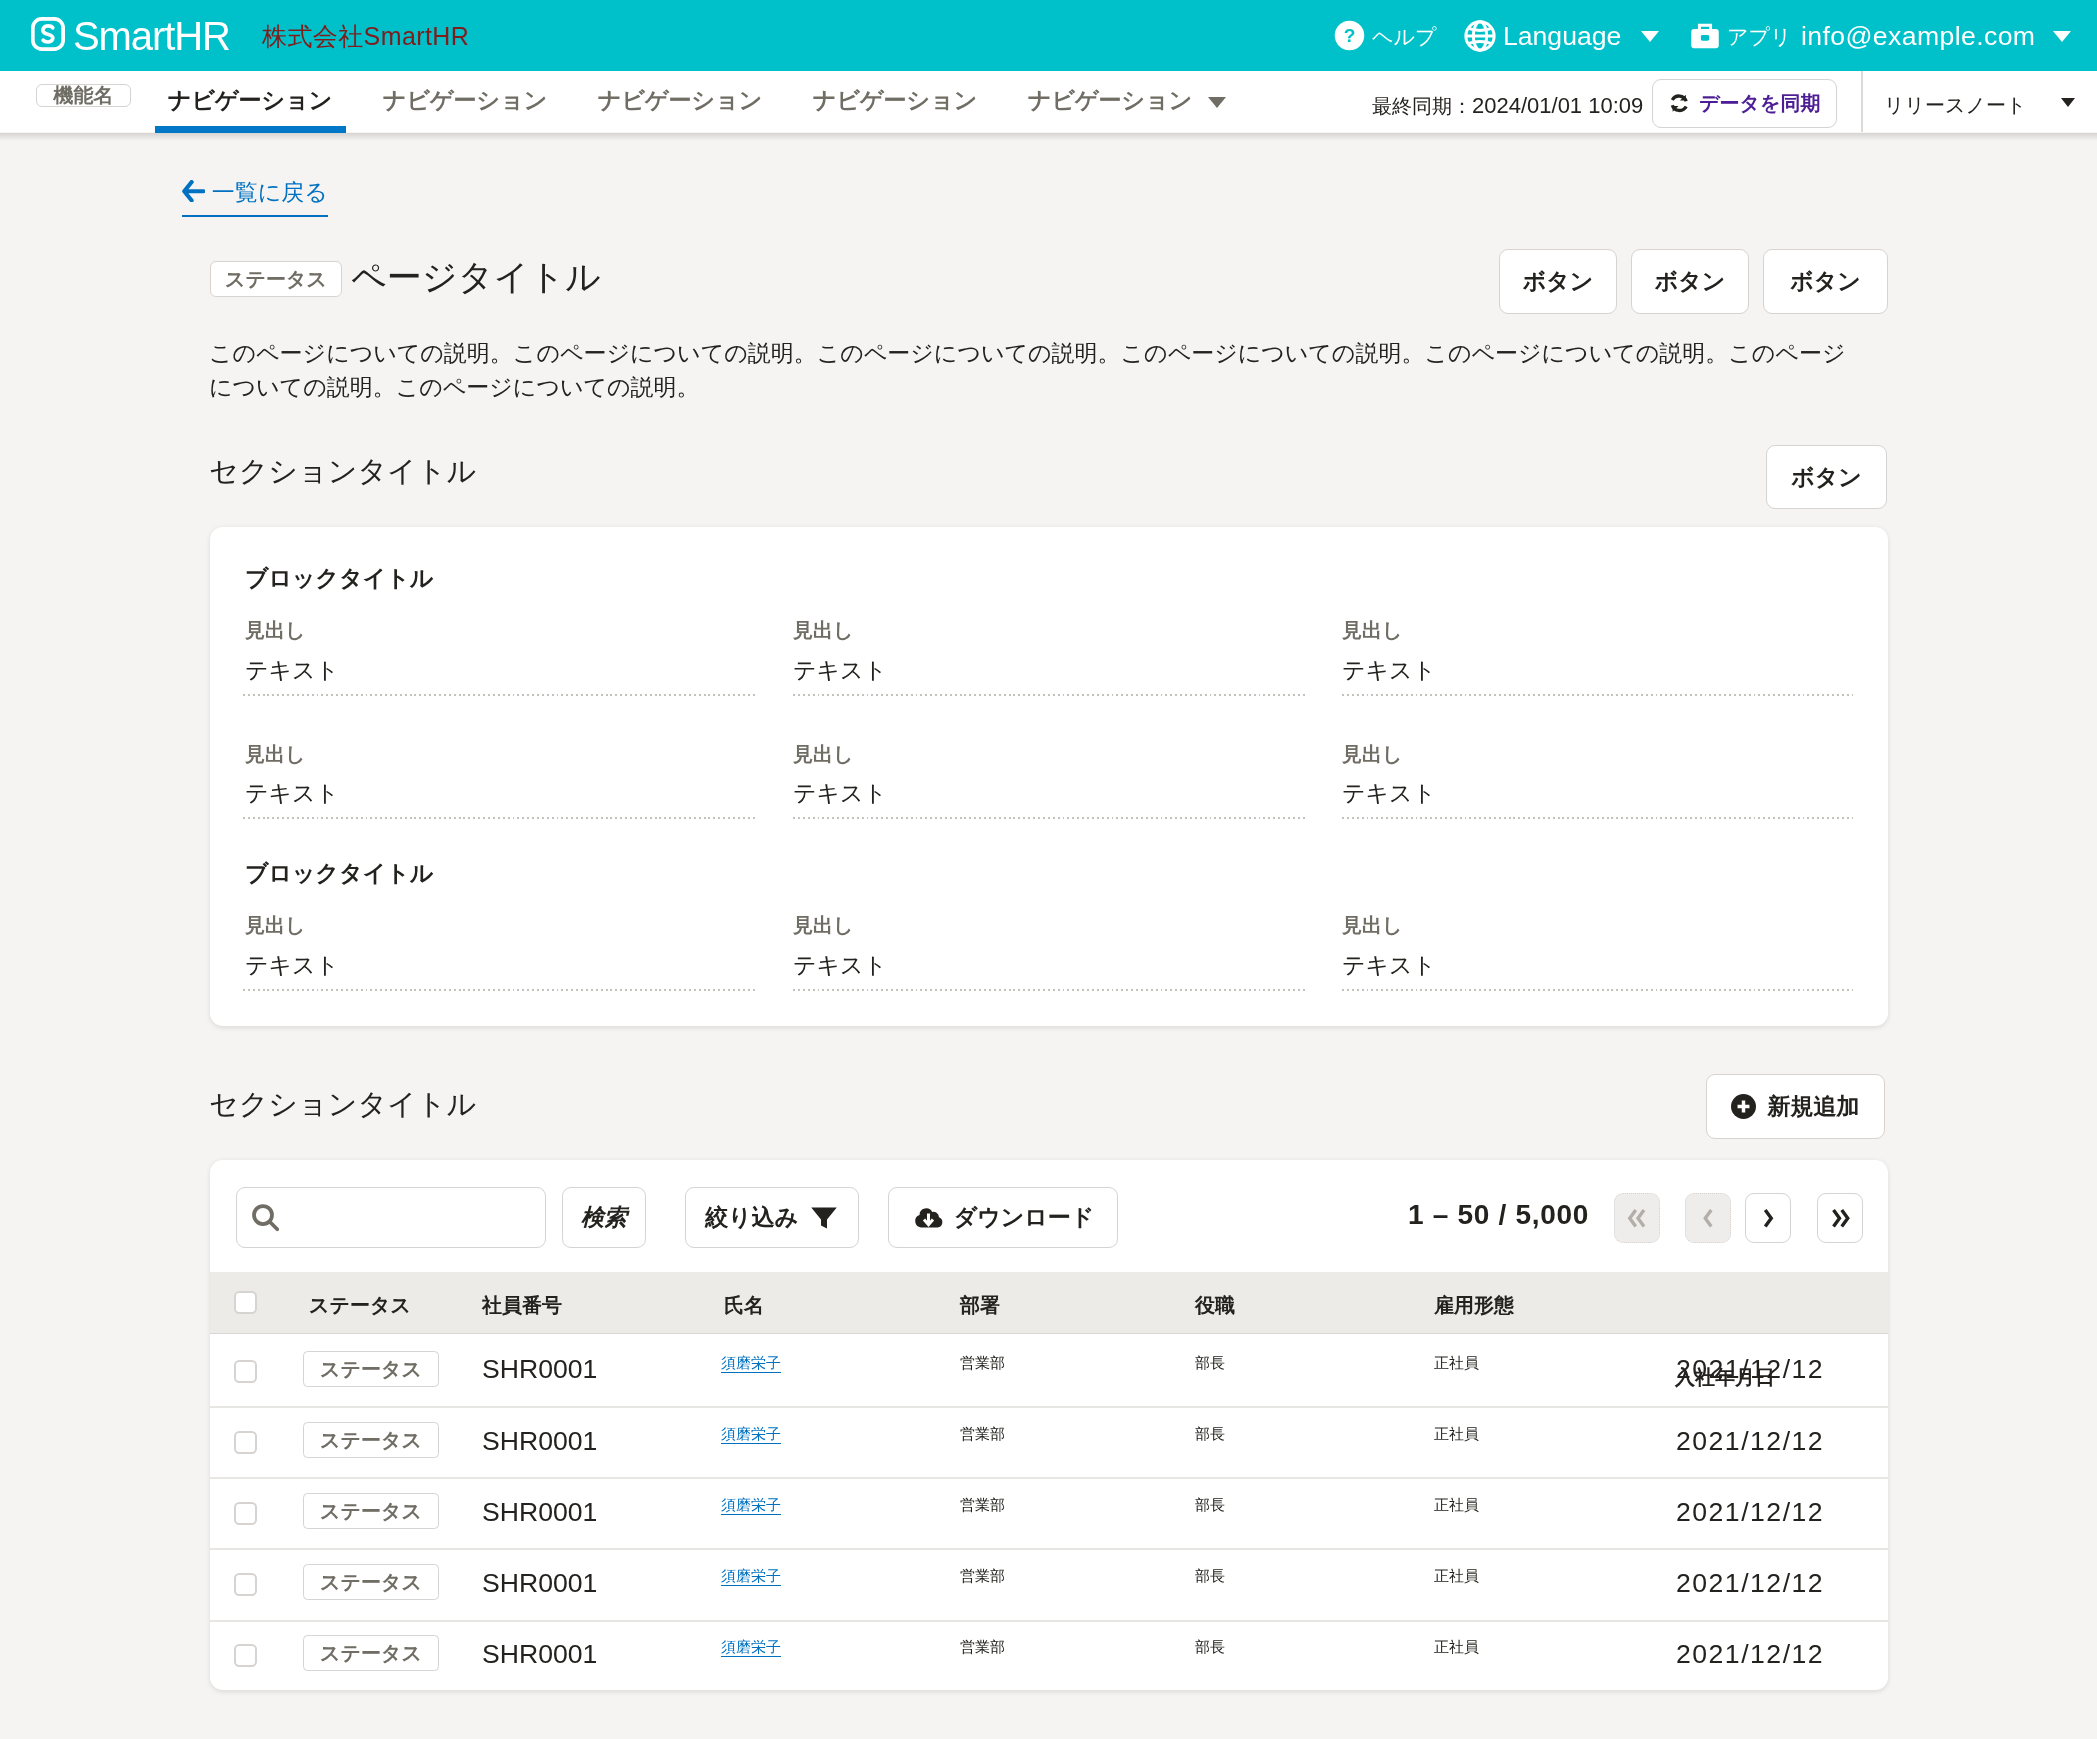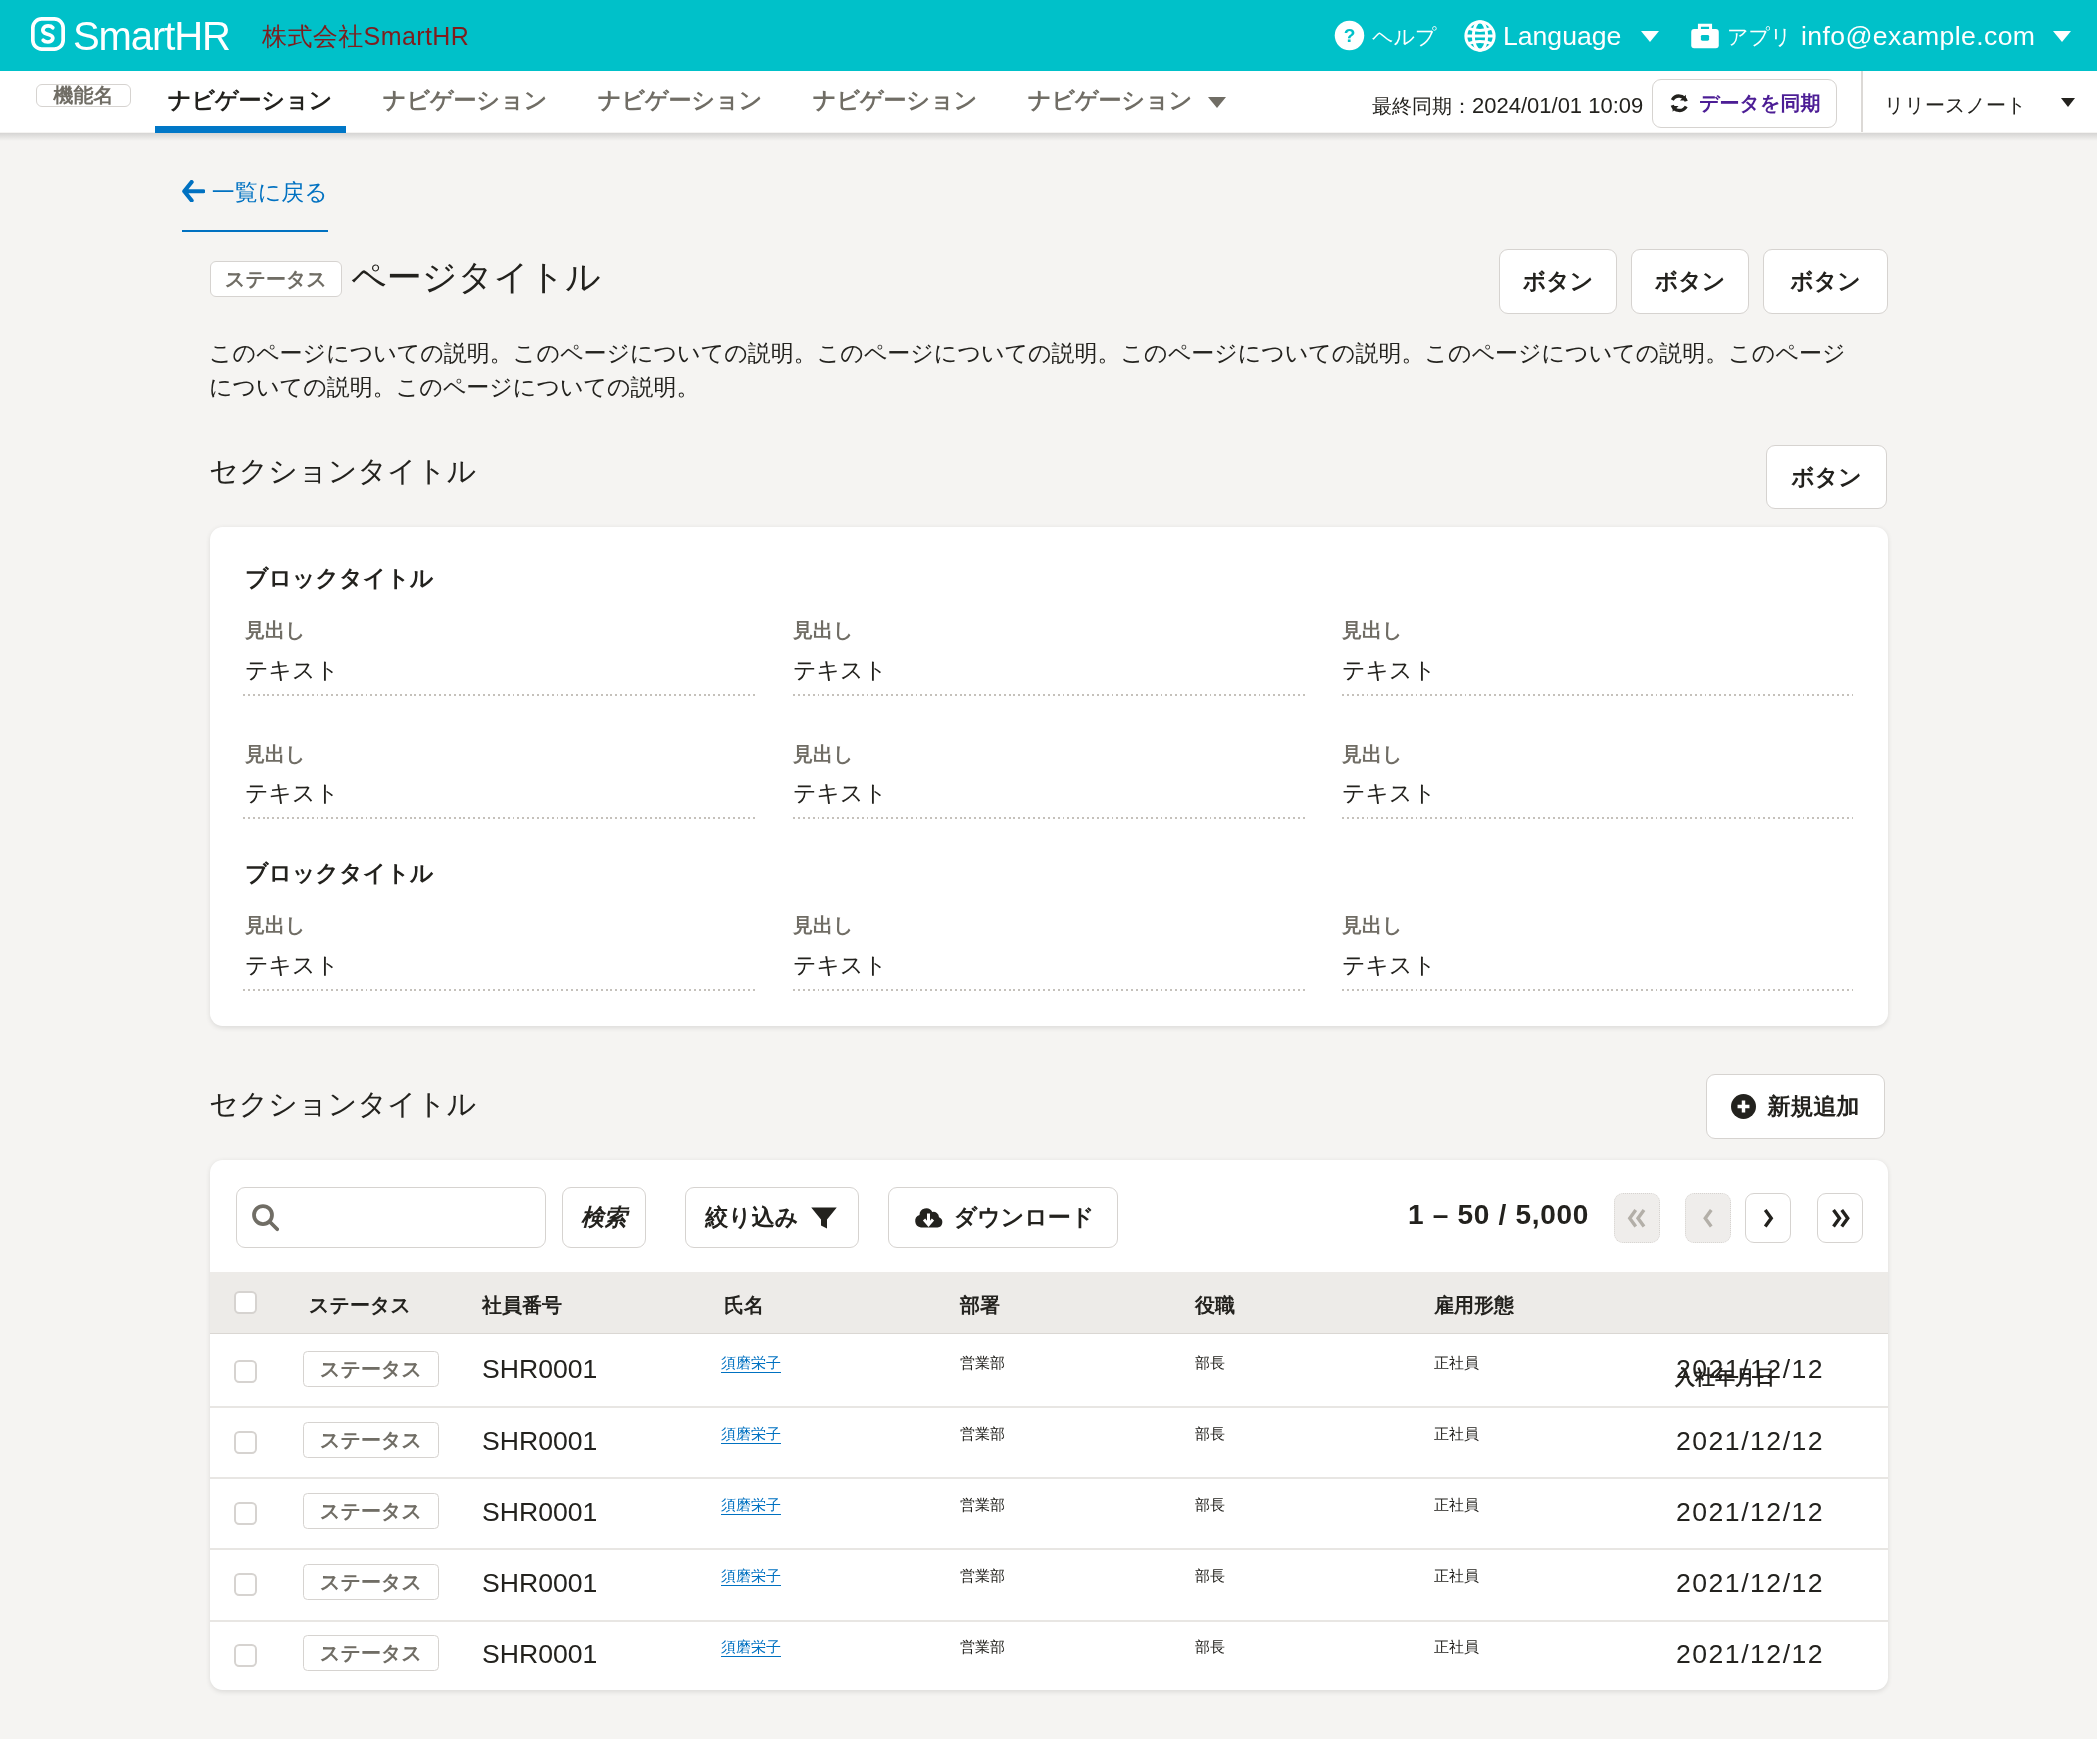--- a/index.html
+++ b/index.html
@@ -79,21 +79,21 @@
         <path d="M7 30 v-9 h9 z" fill="#23221e"></path>
       </svg>
       <span style="font-size:20px;font-weight:bold;color:#4c1d95;">データを同期</span>
     </div>
     <div class="abs" style="left:1861px;top:0;width:1.5px;height:61px;background:#dcd9d6;"></div>
     <div class="abs" style="left:1884px;top:21px;font-size:20px;color:#23221e;">リリースノート</div>
     <div class="abs" style="left:2061px;top:27px;width:0;height:0;border-left:7.9px solid transparent;border-right:7.9px solid transparent;border-top:9.7px solid #23221e;"></div>
   </div>
   <div class="navshadow"></div>
 
-  <div class="abs" style="left:182px;top:177px;border-bottom:2.2px solid #0071c1;padding-bottom:22px;">
+  <div class="abs" style="left:182px;top:177px;border-bottom:2.2px solid #0071c1;padding-bottom:7px;">
     <svg width="23" height="22.5" viewBox="0 0 31 30" style="vertical-align:-2.2px;">
       <path d="M13 2.5 L3 15 L13 27.5 M3 15 H29" fill="none" stroke="#0071c1" stroke-width="5.5" stroke-linecap="round" stroke-linejoin="round"></path>
     </svg><span style="font-size:23px;color:#0071c1;margin-left:6.7px;">一覧に戻る</span>
   </div>
 
   <div class="badge" style="left:210px;top:261px;width:132px;height:36px;font-size:20px;">ステータス</div>
   <div class="abs" style="left:351px;top:254px;font-size:35px;color:#23221e;white-space:nowrap;">ページタイトル</div>
   <div class="btn" style="left:1499px;top:249px;width:118px;height:65px;">ボタン</div>
   <div class="btn" style="left:1631px;top:249px;width:118px;height:65px;">ボタン</div>
   <div class="btn" style="left:1763px;top:249px;width:125px;height:65px;">ボタン</div>

